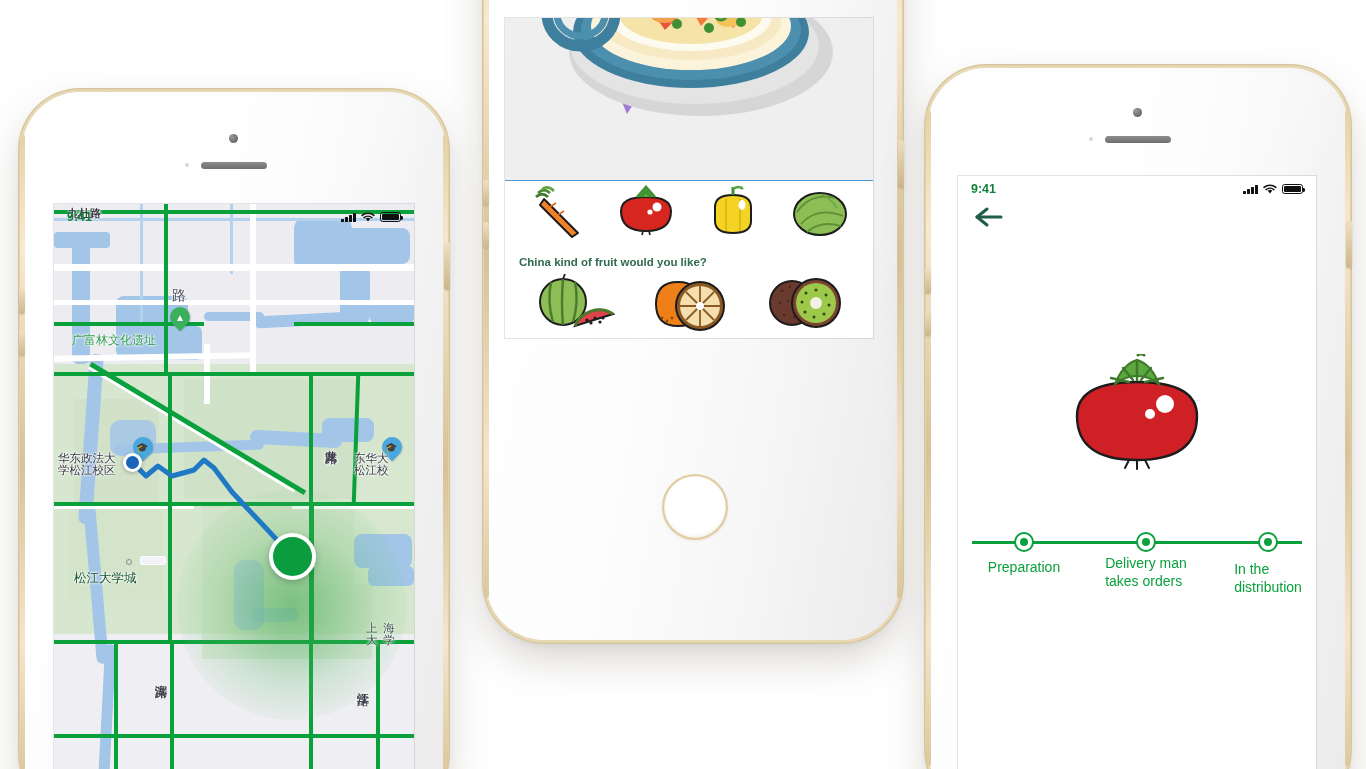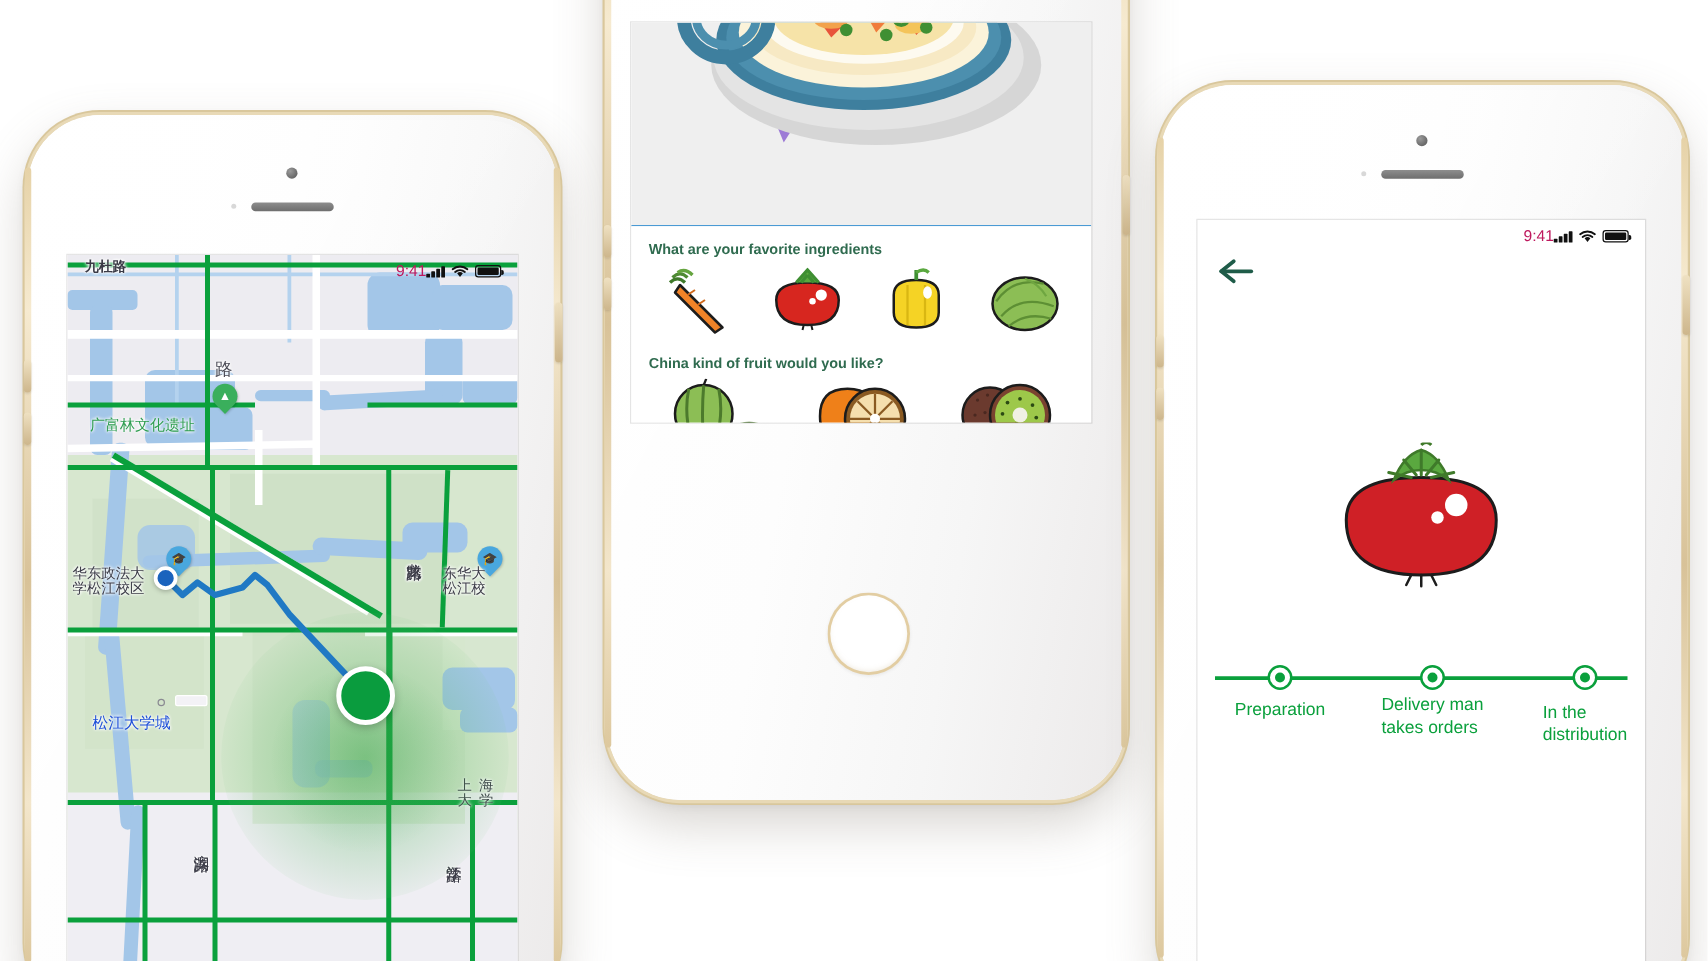--- a/index.html
+++ b/index.html
@@ -67,22 +67,22 @@
       0 1px 3px rgba(0,0,0,.07);
   }
   .screen{
     position:absolute; overflow:hidden; background:#fff;
     box-shadow:0 0 0 1px rgba(0,0,0,.10);
   }
 
   
   .statusbar{
     position:absolute; top:0; left:0; right:0; height:26px;
-    display:flex; align-items:center; justify-content:flex-end;
-    padding:0 13px; font-size:12.5px; font-weight:normal; color:#be185d;
+    display:flex; align-items:center; justify-content:space-between;
+    padding:0 13px; font-size:12.5px; font-weight:bold; color:#15803d;
     z-index:30;
   }
   .sb-right{ display:flex; align-items:center; gap:5px; }
   .bars{ display:flex; align-items:flex-end; gap:1.5px; height:10px; }
   .bars i{ width:2.6px; background:#111; border-radius:.5px; display:block; }
   .bars i:nth-child(1){ height:3.5px; }
   .bars i:nth-child(2){ height:5.5px; }
   .bars i:nth-child(3){ height:7.5px; }
   .bars i:nth-child(4){ height:9.5px; }
   .battery{
@@ -314,21 +314,21 @@
         <div style="position:absolute;left:72px;top:355px;width:6px;height:6px;border-radius:50%;border:1.4px solid #8a8a92;"></div>
         <div style="position:absolute;left:86px;top:352px;width:26px;height:9px;border:1.4px solid #fff;background:#f3f2f6;border-radius:2px;"></div>
 
         <div class="map-label" style="left:14px;top:2px;color:#3a3a46;font-weight:bold;font-size:11px;">九杜路</div>
         <div class="map-label" style="left:118px;top:83px;font-size:14px;color:#4a4a55;">路</div>
         <div class="map-label poi-green" style="left:18px;top:128px;font-weight:normal;">广富林文化遗址</div>
         <div class="map-label poi-edu" style="left:4px;top:248px;">华东政法大
 学松江校区</div>
         <div class="map-label poi-edu" style="left:300px;top:248px;">东华大
 松江校</div>
-        <div class="map-label" style="left:20px;top:366px;font-size:12.5px;color:#1d4ed8;">松江大学城</div>
+        <div class="map-label" style="left:20px;top:366px;font-size:12.5px;color:#14532d;">松江大学城</div>
         <div class="map-label vert" style="left:268px;top:236px;font-size:12.5px;color:#3a3a46;">龙腾路</div>
         <div class="map-label poi-edu" style="left:312px;top:418px;letter-spacing:1px;">上 海
 大 学</div>
         <div class="map-label vert" style="left:98px;top:470px;font-size:12.5px;color:#3a3a46;">滨湖路</div>
         <div class="map-label vert" style="left:300px;top:478px;font-size:12.5px;color:#3a3a46;">江学路</div>
 
         <div class="statusbar">
           <span>9:41</span>
           <span class="sb-right">
             <span class="bars">
@@ -392,21 +392,20 @@
           <circle cx="150" cy="-8" r="6" fill="none" stroke="#3f8f33" stroke-width="3"></circle>
           <circle cx="192" cy="-14" r="6" fill="none" stroke="#3f8f33" stroke-width="3"></circle>
           <circle cx="216" cy="-4" r="6" fill="none" stroke="#3f8f33" stroke-width="3"></circle>
           <circle cx="236" cy="4" r="5" fill="#3f8f33"></circle>
           <circle cx="172" cy="6" r="5" fill="#3f8f33"></circle>
           <circle cx="204" cy="10" r="5" fill="#3f8f33"></circle>
         </svg>
       </div>
 
       <div class="survey-body">
-        <div class="q-label">What are your favorite ingredients</div>
 
         <div class="opt-row">
           <div class="opt">
             <svg width="62" height="54" viewBox="0 0 62 54">
               <path d="M10 8 Q16 2 22 8" stroke="#4f8a33" stroke-width="2.6" fill="none"></path>
               <path d="M14 4 Q20 0 26 6" stroke="#65a43f" stroke-width="2.6" fill="none"></path>
               <path d="M8 12 Q14 6 20 12" stroke="#3f7a2a" stroke-width="2.6" fill="none"></path>
               <path d="M16 14 L50 48 L44 52 L12 20 Z" fill="#f08328" stroke="#1c1c1c" stroke-width="2" stroke-linejoin="round"></path>
               <path d="M22 22 L28 18" stroke="#d0691c" stroke-width="1.6"></path>
               <path d="M30 30 L36 26" stroke="#d0691c" stroke-width="1.6"></path>

